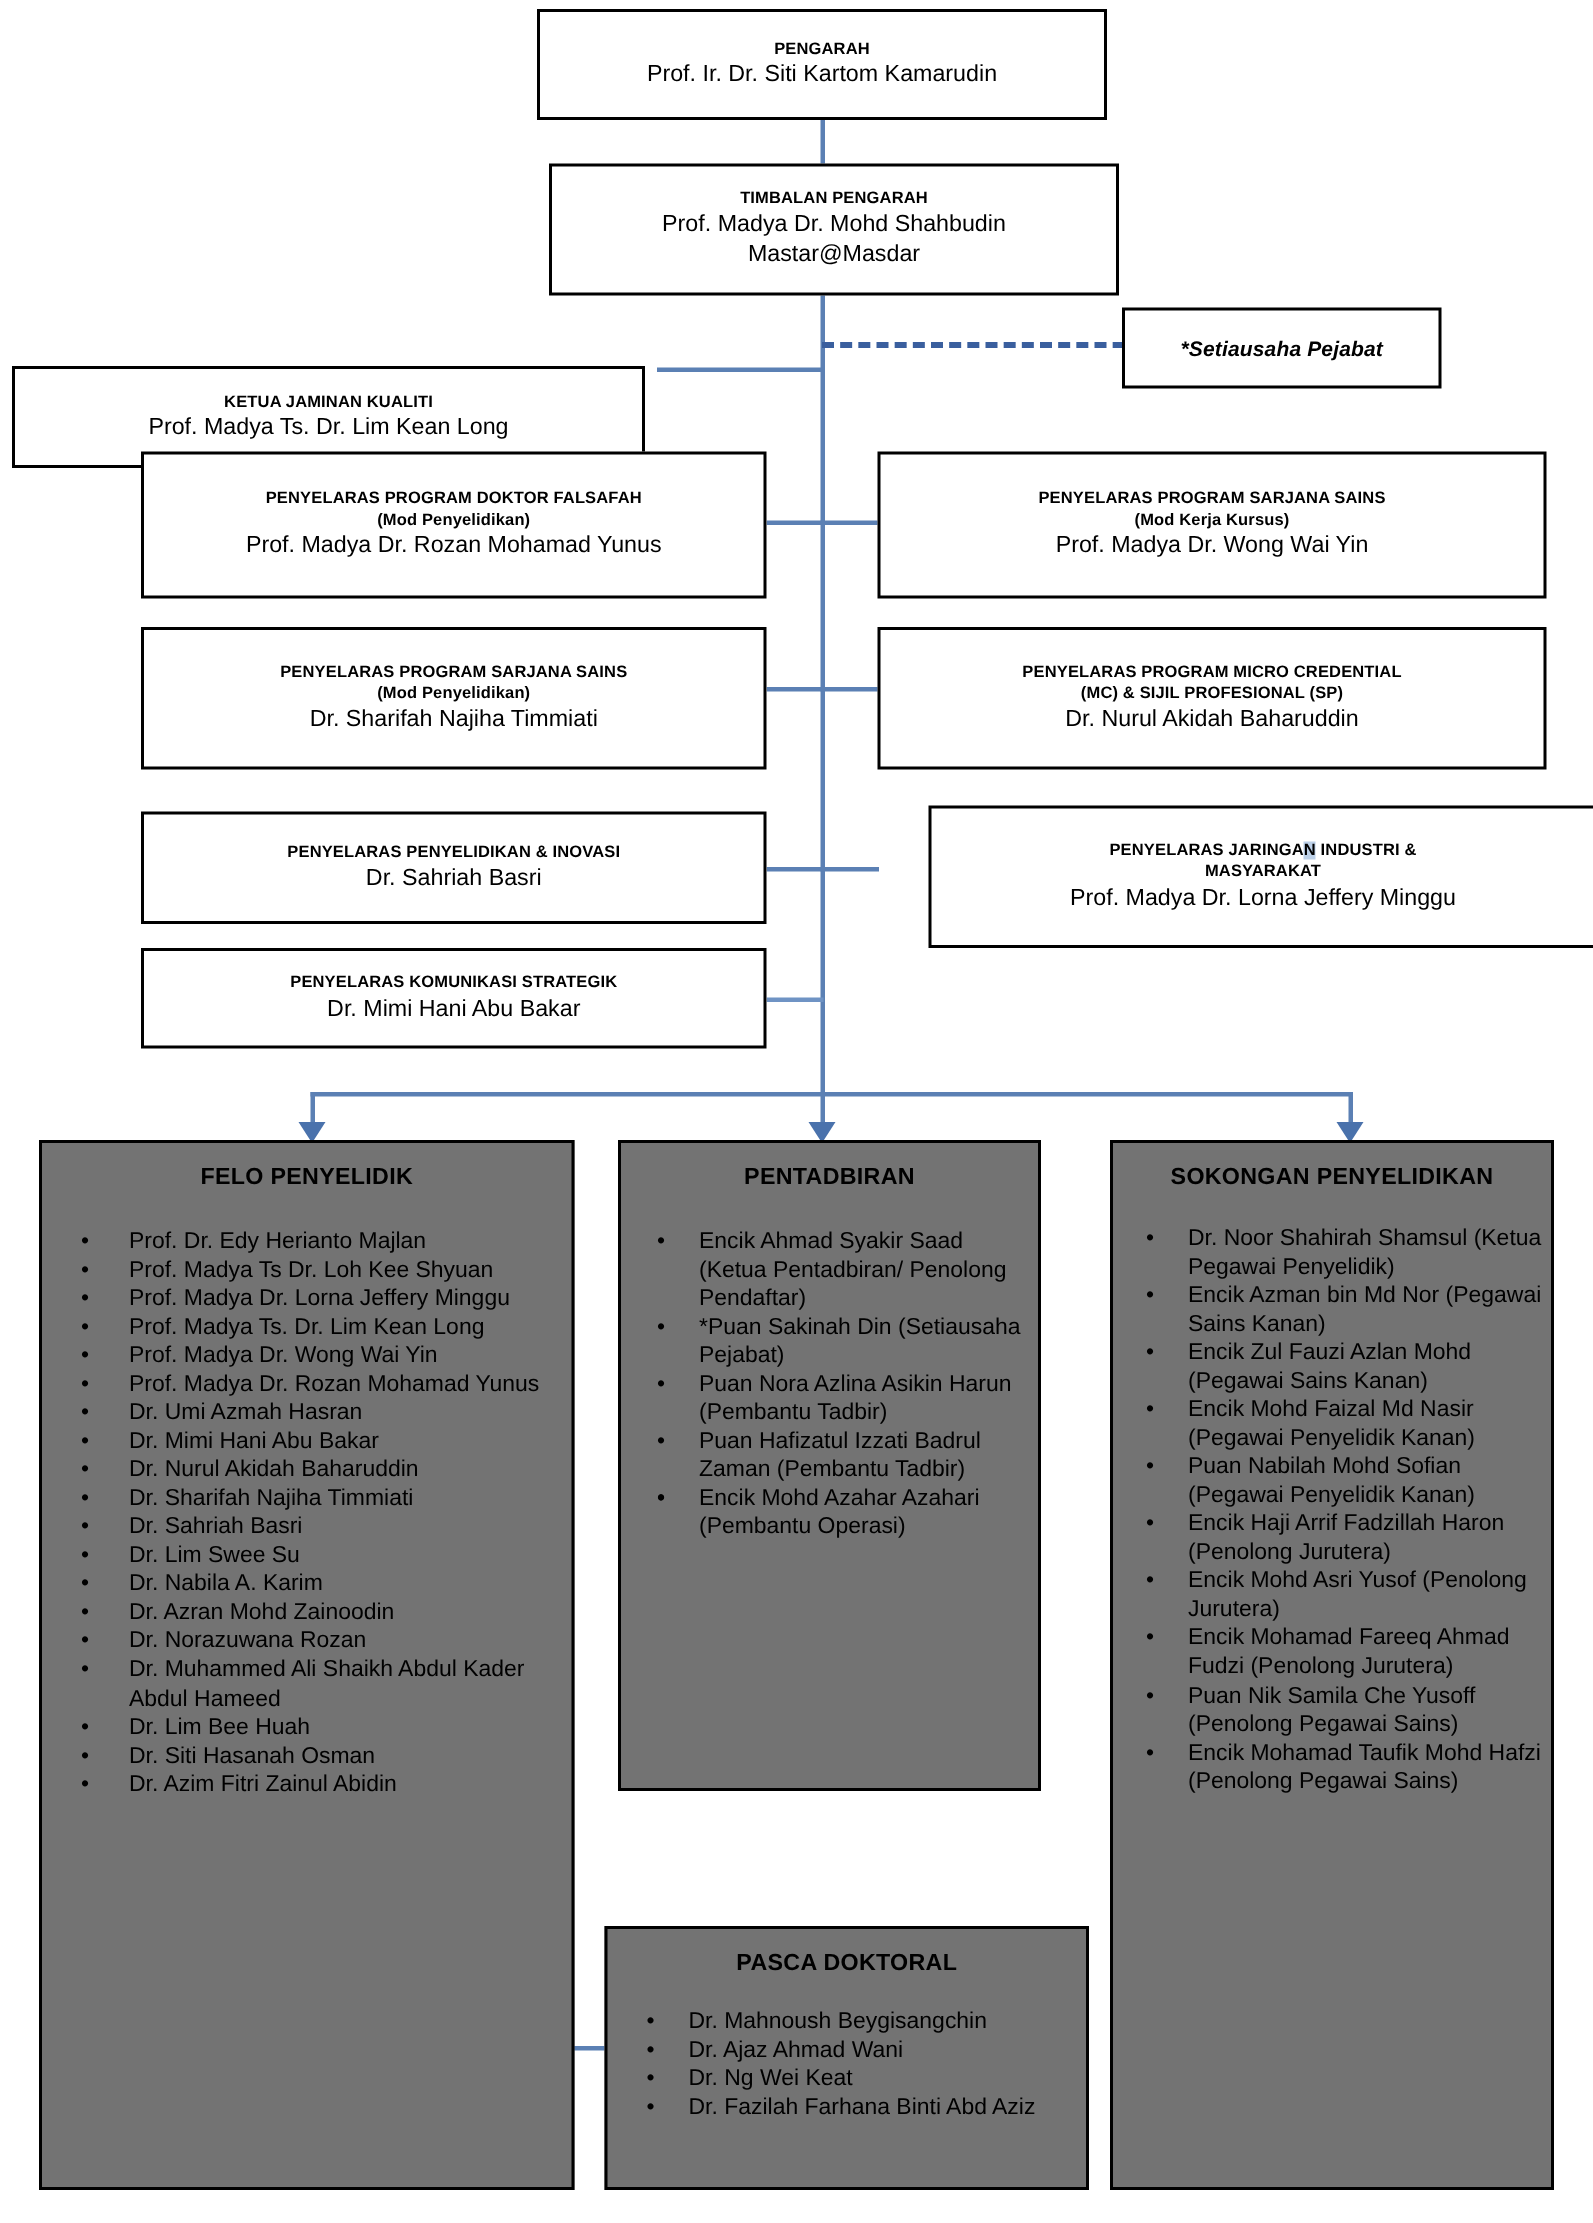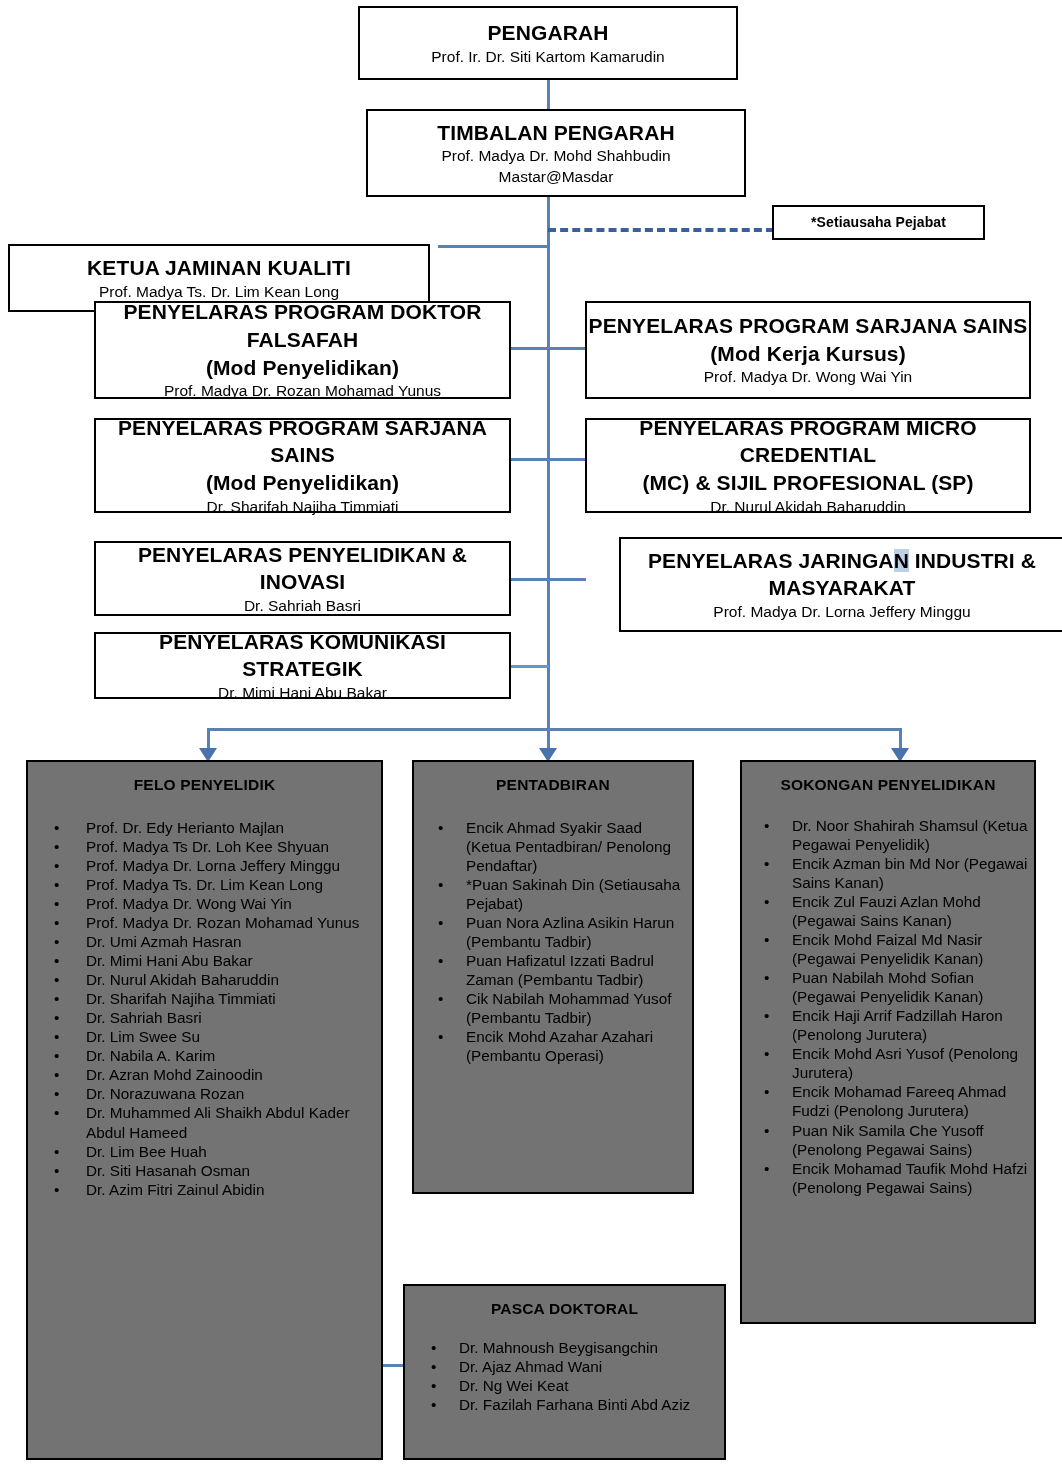--- a/index.html
+++ b/index.html
@@ -25,21 +25,21 @@
     background: #ffffff;
     display: flex;
     flex-direction: column;
     align-items: center;
     justify-content: center;
     text-align: center;
     z-index: 3;
   }
   .box .title {
     font-weight: bold;
-    font-size: 21px;
+    font-size: 11px;
     line-height: 1.32;
     letter-spacing: 0.1px;
   }
   .box .title.small {
     font-size: 14px;
   }
   .box .name {
     font-weight: normal;
     font-size: 15.5px;
     line-height: 1.32;
@@ -164,21 +164,21 @@
     <div class="title">TIMBALAN PENGARAH</div>
     <div class="name">Prof. Madya Dr. Mohd Shahbudin</div>
     <div class="name">Mastar@Masdar</div>
   </div>
 
   <div class="box" style="left:8px; top:211px; width:422px; height:68px;margin-top:33px;">
     <div class="title">KETUA JAMINAN KUALITI</div>
     <div class="name">Prof. Madya Ts. Dr. Lim Kean Long</div>
   </div>
 
-  <div class="box" style="left:772px; top:205px; width:213px; height:35px;">
+  <div class="box" style="left:748px; top:205px; width:213px; height:54px;font-style:italic;">
     <div class="title small">*Setiausaha Pejabat</div>
   </div>
 
   <div class="box" style="left:94px; top:301px; width:417px; height:98px;">
     <div class="title">PENYELARAS PROGRAM DOKTOR FALSAFAH</div>
     <div class="title">(Mod Penyelidikan)</div>
     <div class="name">Prof. Madya Dr. Rozan Mohamad Yunus</div>
   </div>
 
   <div class="box" style="left:585px; top:301px; width:446px; height:98px;">
@@ -240,26 +240,26 @@
       </ul>
   </div>
 
   <div class="panel pentadbiran" style="left:412px; top:760px; width:282px; height:434px;">
     <div class="panel-head">PENTADBIRAN</div>
     <ul>
         <li><span class="bullet">•</span><span>Encik Ahmad Syakir Saad (Ketua Pentadbiran/ Penolong Pendaftar)</span></li>
         <li><span class="bullet">•</span><span>*Puan Sakinah Din (Setiausaha Pejabat)</span></li>
         <li><span class="bullet">•</span><span>Puan Nora Azlina Asikin Harun (Pembantu Tadbir)</span></li>
         <li><span class="bullet">•</span><span>Puan Hafizatul Izzati Badrul Zaman (Pembantu Tadbir)</span></li>
-        <li><span class="bullet">•</span><span>Cik Nabilah Mohammad Yusof (Pembantu Tadbir)</span></li>
+        <li><span class="bullet">•</span></li>
         <li><span class="bullet">•</span><span>Encik Mohd Azahar Azahari (Pembantu Operasi)</span></li>
       </ul>
   </div>
 
-  <div class="panel sokongan" style="left:740px; top:760px; width:296px; height:564px;">
+  <div class="panel sokongan" style="left:740px; top:760px; width:296px; height:700px;">
     <div class="panel-head">SOKONGAN PENYELIDIKAN</div>
     <ul>
         <li><span class="bullet">•</span><span>Dr. Noor Shahirah Shamsul (Ketua Pegawai Penyelidik)</span></li>
         <li><span class="bullet">•</span><span>Encik Azman bin Md Nor (Pegawai Sains Kanan)</span></li>
         <li><span class="bullet">•</span><span>Encik Zul Fauzi Azlan Mohd (Pegawai Sains Kanan)</span></li>
         <li><span class="bullet">•</span><span>Encik Mohd Faizal Md Nasir (Pegawai Penyelidik Kanan)</span></li>
         <li><span class="bullet">•</span><span>Puan Nabilah Mohd Sofian (Pegawai Penyelidik Kanan)</span></li>
         <li><span class="bullet">•</span><span>Encik Haji Arrif Fadzillah Haron (Penolong Jurutera)</span></li>
         <li><span class="bullet">•</span><span>Encik Mohd Asri Yusof (Penolong Jurutera)</span></li>
         <li><span class="bullet">•</span><span>Encik Mohamad Fareeq Ahmad Fudzi (Penolong Jurutera)</span></li>

